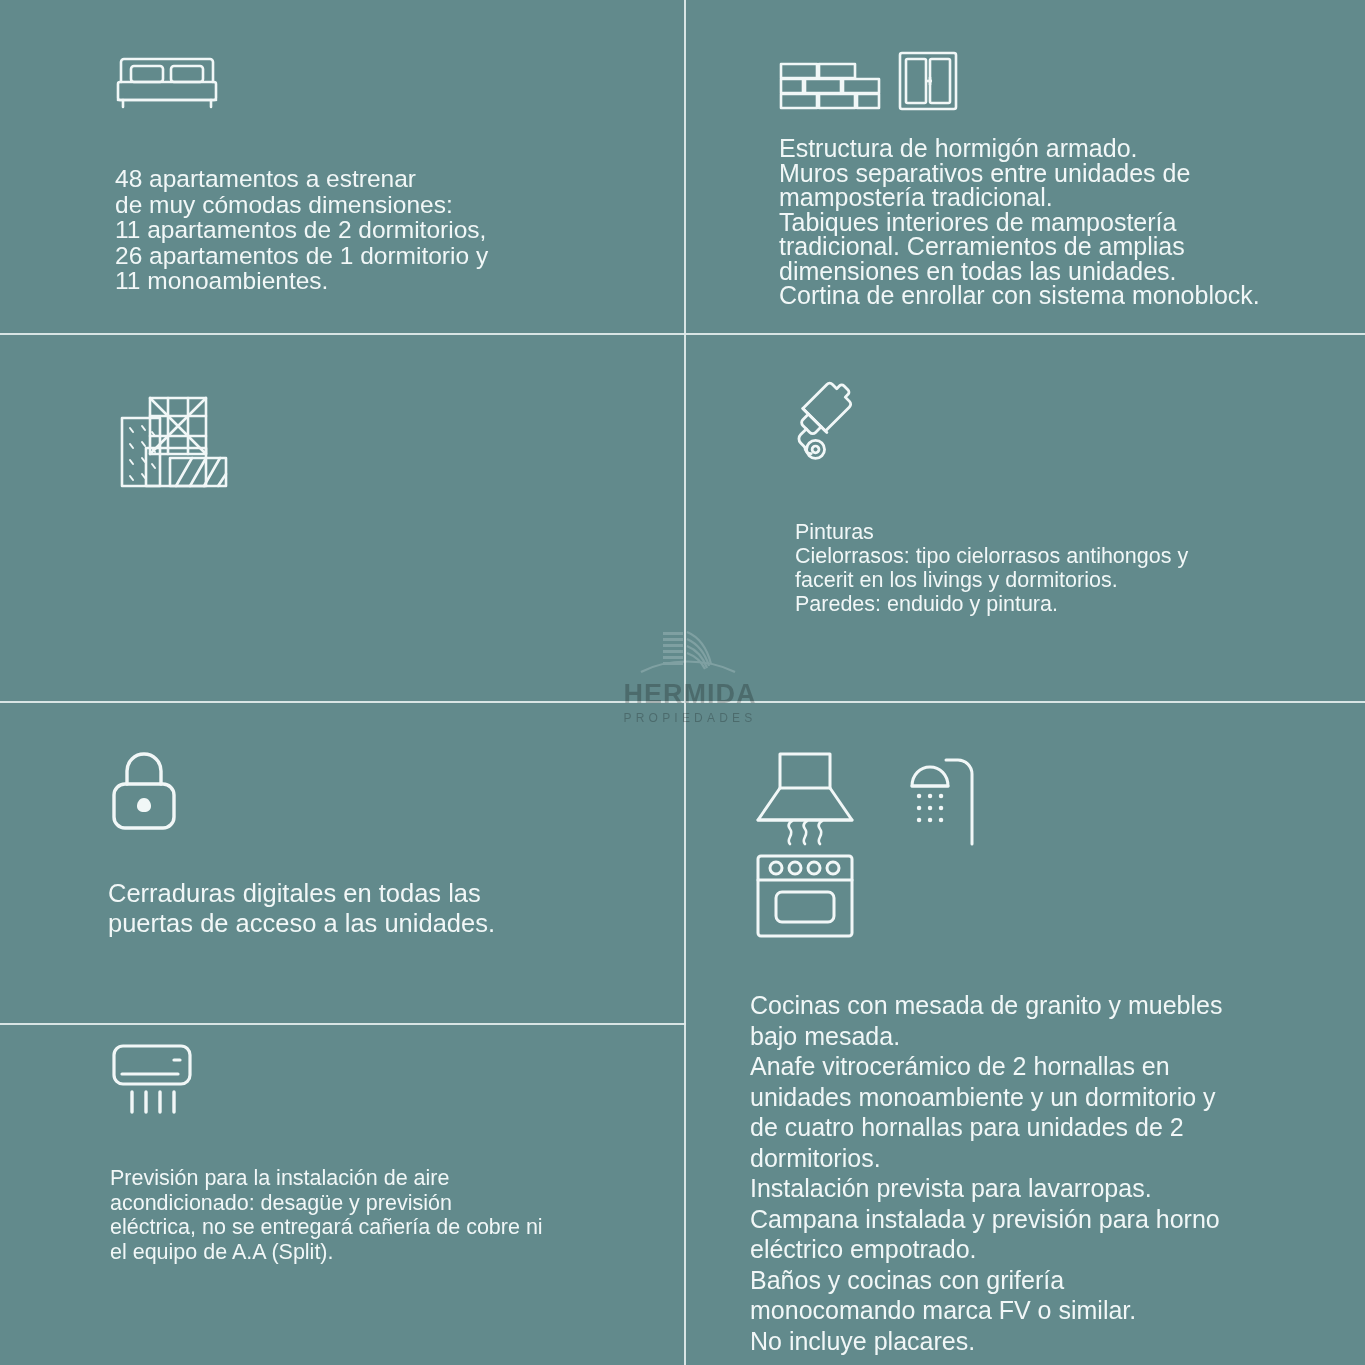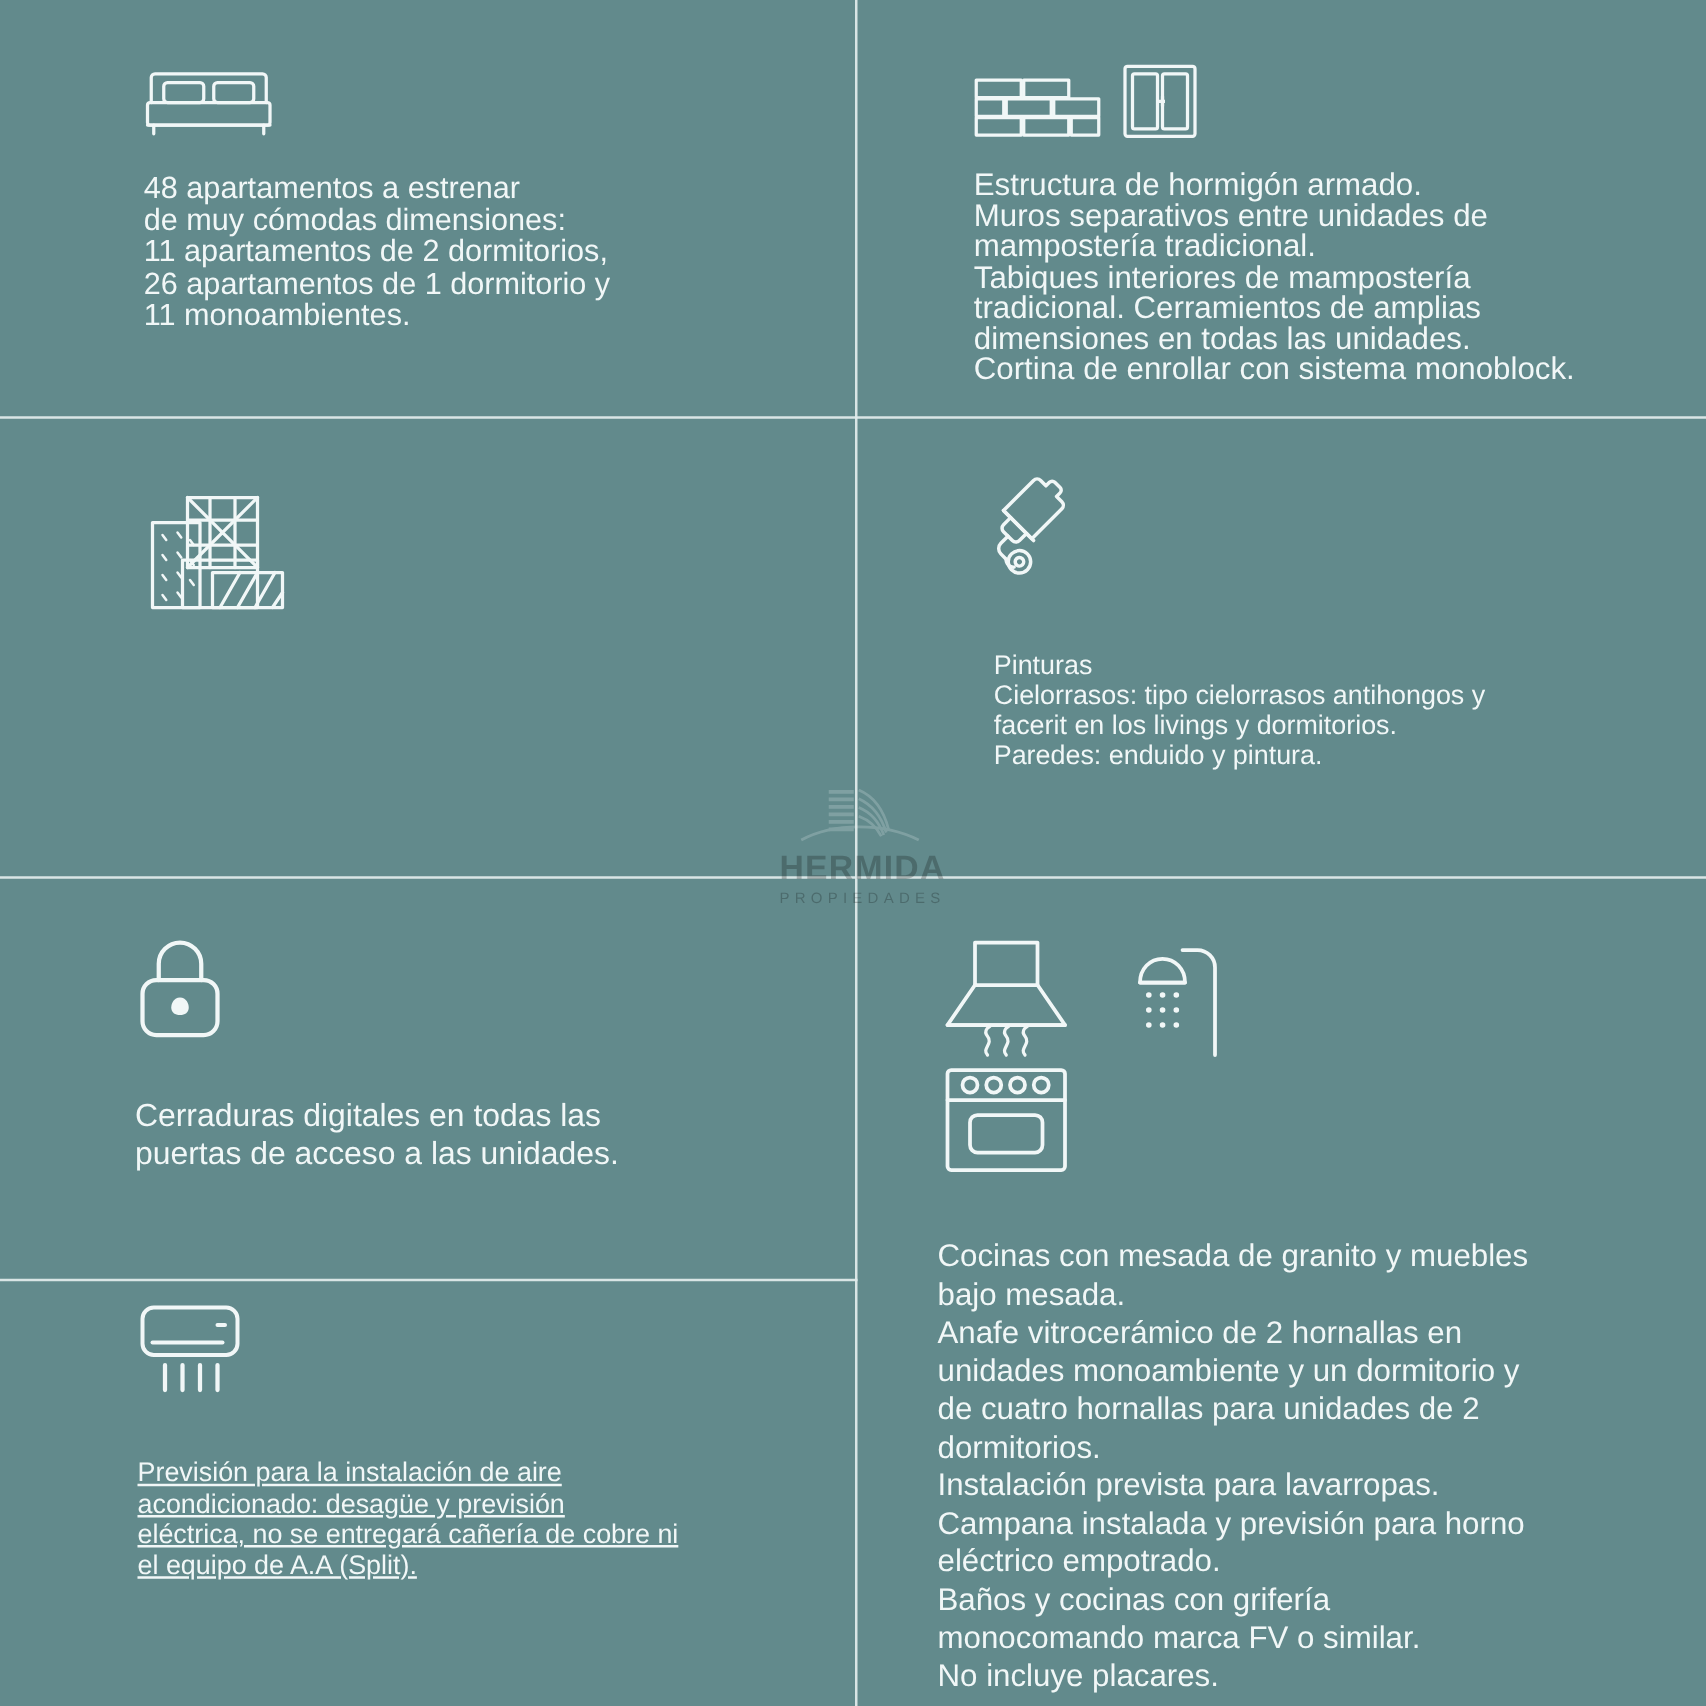--- a/index.html
+++ b/index.html
@@ -42,39 +42,39 @@
   .panel { position:absolute; }
   .icon-row { display:flex; align-items:flex-end; gap:14px; }
   .txt {
     color:#f1f7f7;
     font-weight:300;
     white-space:pre-line;
   }
 
   
   #p-apartments { left:115px;  top:52px;  width:545px; }
-  #p-apartments .txt { font-size:24.5px; line-height:25.5px; margin-top:22px; }
+  #p-apartments .txt { font-size:24.5px; line-height:25.5px; margin-top:50px; }
 
   #p-structure  { left:779px;  top:50px;  width:560px; }
   #p-structure .txt { font-size:25px; line-height:24.5px; margin-top:24px; }
 
   #p-floors     { left:118px;  top:392px; width:540px; }
   #p-floors .txt { font-size:22.5px; line-height:25px; margin-top:32px; }
 
   #p-paint      { left:795px;  top:378px; width:530px; }
   #p-paint .txt { font-size:21.5px; line-height:24px; margin-top:50px; }
 
   #p-locks      { left:108px;  top:748px; width:520px; }
   #p-locks .txt { font-size:25.5px; line-height:30px; margin-top:44px; }
 
   #p-kitchen    { left:750px;  top:748px; width:610px; }
   #p-kitchen .txt { font-size:25px; line-height:30.5px; margin-top:48px; }
 
   #p-ac         { left:110px;  top:1042px; width:540px; }
-  #p-ac .txt { font-size:21.5px; line-height:24.5px; margin-top:46px;text-decoration:underline; }
+  #p-ac .txt { font-size:21.5px; line-height:24.5px; margin-top:46px; }
 
   svg.ic { display:block; }
   svg.ic * { vector-effect:non-scaling-stroke; }
 </style>
 </head>
 <body>
 
 <div id="board">
 
   <div class="divider v-div" style="left:684px; top:0; height:1365px;"></div>

